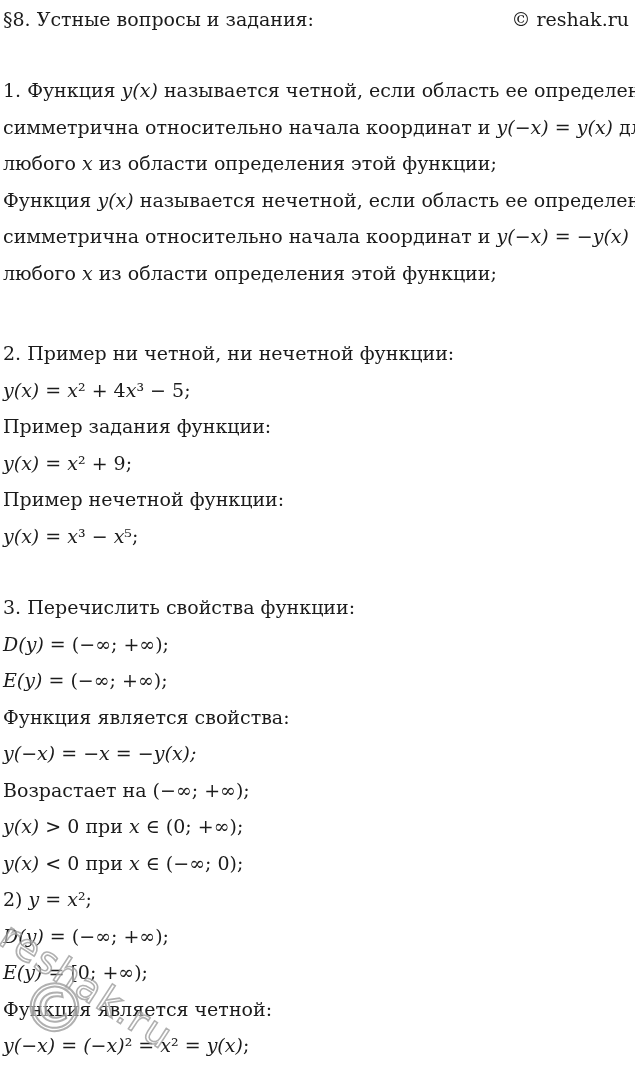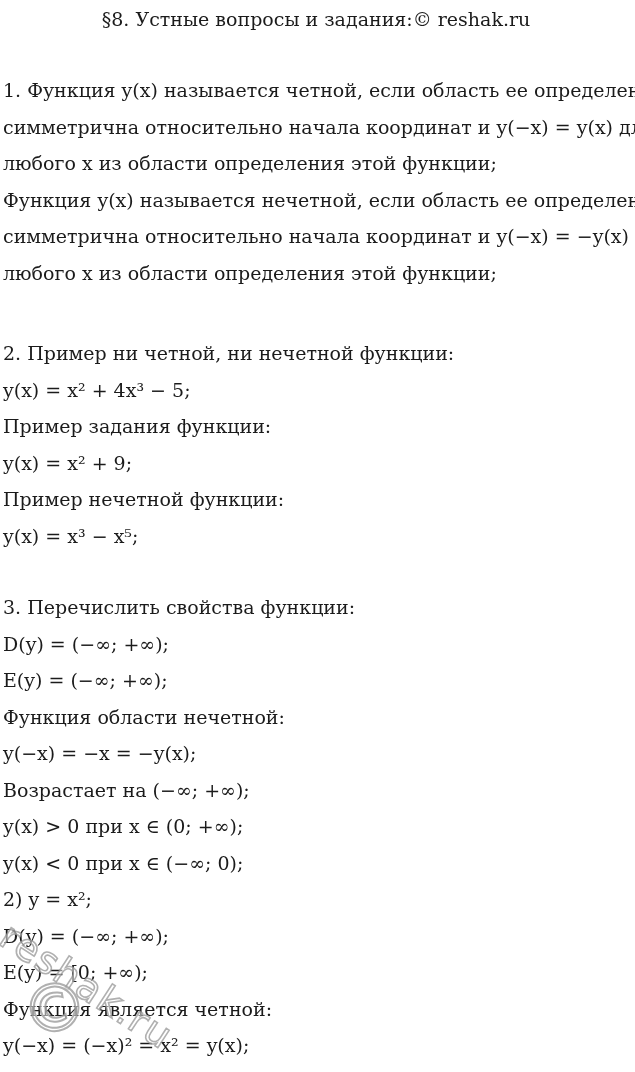--- a/index.html
+++ b/index.html
@@ -11,42 +11,42 @@
     position: relative;
     width: 635px;
     height: 1072px;
     background: #ffffff;
     overflow: hidden;
     font-family: "DejaVu Serif", "Liberation Serif", "DejaVu Sans", serif;
     color: #1b1b1b;
   }
   .header {
     display: flex;
-    justify-content: center;
+    justify-content: space-between;
     align-items: flex-start;
     padding: 6px 6px 0 3px;
     font-size: 19px;
     line-height: 26px;
   }
   .header .title { white-space: nowrap; }
   .header .copyright { white-space: nowrap; }
   .content {
     padding-left: 3px;
   }
   .section { }
   .sec-1 { margin-top: 40px; }
   .sec-2 { margin-top: 44px; }
   .sec-3 { margin-top: 35px; }
   .line {
     height: 36.5px;
     line-height: 36.5px;
     font-size: 19px;
     white-space: nowrap;
   }
-  .it { }
+  .it { font-style: italic; }
   .watermark {
     position: absolute;
     pointer-events: none;
     color: rgba(255, 255, 255, 0.5);
     -webkit-text-stroke: 1.6px rgba(150, 150, 150, 0.75);
     font-family: "DejaVu Sans", "Liberation Sans", sans-serif;
     z-index: 5;
   }
   .wm-text {
     left: 16px;
@@ -89,21 +89,21 @@
         <div class="line"><span class="it">y(x)</span><span> = </span><span class="it">x</span><span>² + 4</span><span class="it">x</span><span>³ − 5;</span></div>
         <div class="line"><span>Пример задания функции:</span></div>
         <div class="line"><span class="it">y(x)</span><span> = </span><span class="it">x</span><span>² + 9;</span></div>
         <div class="line"><span>Пример нечетной функции:</span></div>
         <div class="line"><span class="it">y(x)</span><span> = </span><span class="it">x</span><span>³ − </span><span class="it">x</span><span>⁵;</span></div>
       </div>
       <div class="section sec-3">
         <div class="line"><span>3. Перечислить свойства функции:</span></div>
         <div class="line"><span class="it">D(y)</span><span> = (−∞; +∞);</span></div>
         <div class="line"><span class="it">E(y)</span><span> = (−∞; +∞);</span></div>
-        <div class="line"><span>Функция области нечетной:</span></div>
+        <div class="line"><span>Функция является свойства:</span></div>
         <div class="line"><span class="it">y(−x) = −x = −y(x);</span></div>
         <div class="line"><span>Возрастает на (−∞; +∞);</span></div>
         <div class="line"><span class="it">y(x)</span><span> &gt; 0 при </span><span class="it">x</span><span> ∈ (0; +∞);</span></div>
         <div class="line"><span class="it">y(x)</span><span> &lt; 0 при </span><span class="it">x</span><span> ∈ (−∞; 0);</span></div>
         <div class="line"><span>2) </span><span class="it">y</span><span> = </span><span class="it">x</span><span>²;</span></div>
         <div class="line"><span class="it">D(y)</span><span> = (−∞; +∞);</span></div>
         <div class="line"><span class="it">E(y)</span><span> = [0; +∞);</span></div>
         <div class="line"><span>Функция является четной:</span></div>
         <div class="line"><span class="it">y(−x) = (−x)</span><span>² = </span><span class="it">x</span><span>² = </span><span class="it">y(x)</span><span>;</span></div>
       </div>

